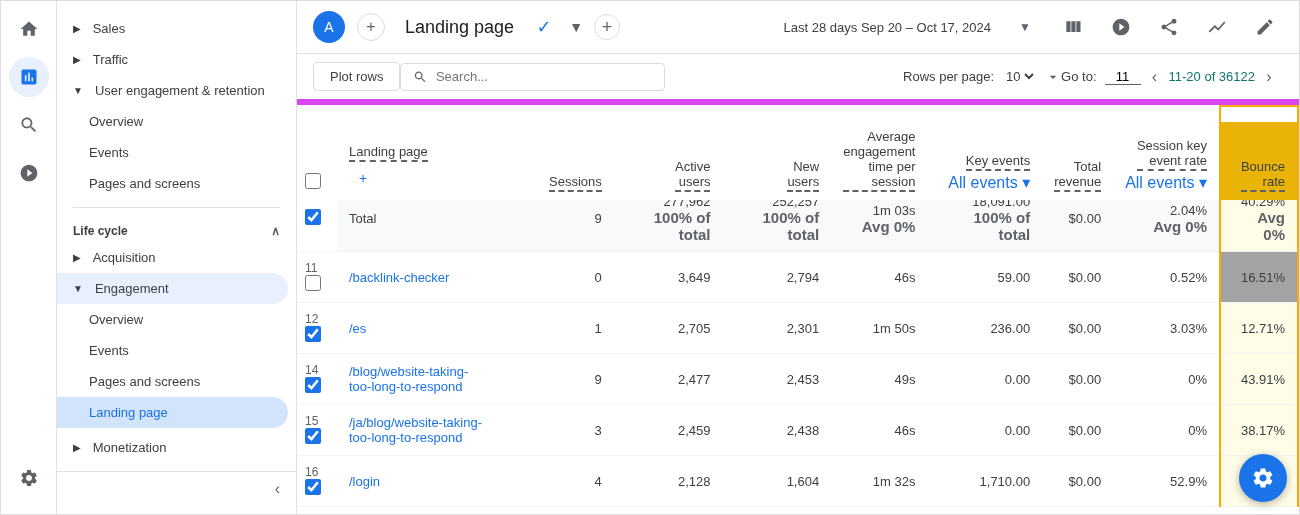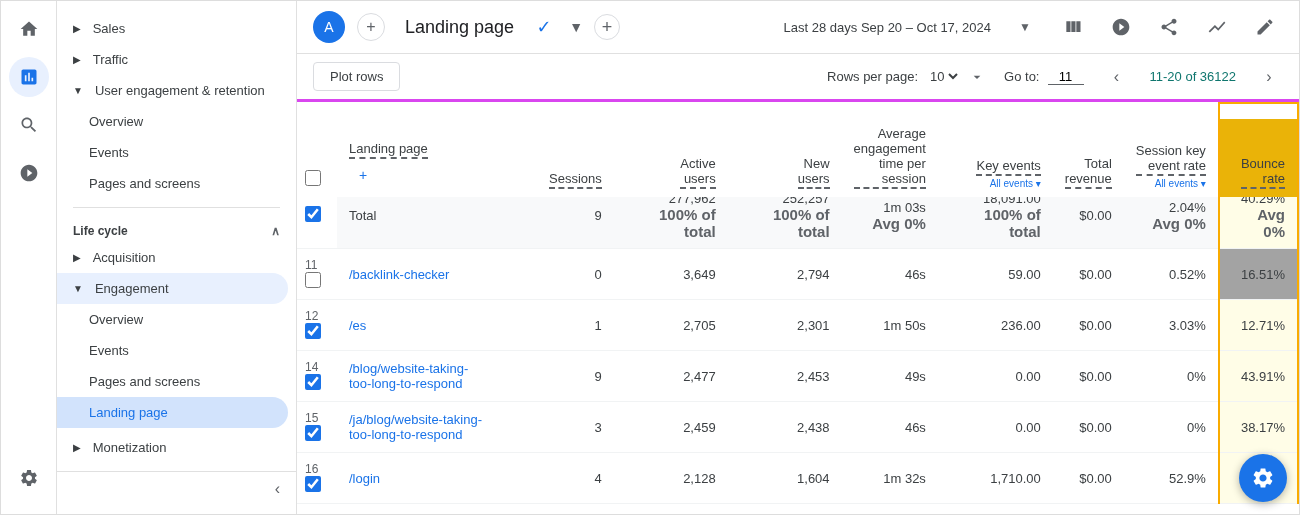--- a/index.html
+++ b/index.html
@@ -30,41 +30,41 @@
     .avatar { width: 32px; height: 32px; border-radius: 50%; background: #1a73e8; color: #fff; display: flex; align-items: center; justify-content: center; font-weight: 500; font-size: 14px; }
     .add-btn { width: 28px; height: 28px; border-radius: 50%; border: 1px solid #dadce0; display: flex; align-items: center; justify-content: center; cursor: pointer; color: #5f6368; font-size: 16px; }
     .page-title { font-size: 18px; font-weight: 400; color: #202124; margin-left: 8px; }
     .title-actions { display: flex; align-items: center; gap: 4px; margin-left: 4px; }
     .title-icon-btn { width: 28px; height: 28px; display: flex; align-items: center; justify-content: center; cursor: pointer; color: #1a73e8; font-size: 16px; }
     .topbar-spacer { flex: 1; }
     .date-range { font-size: 13px; color: #3c4043; margin-right: 4px; }
     .topbar-icon-btn { width: 36px; height: 36px; display: flex; align-items: center; justify-content: center; cursor: pointer; color: #5f6368; border-radius: 50%; }
 
     
-    .toolbar-row { display: flex; align-items: center; padding: 8px 16px; border-bottom: 3px solid #d946ef; gap: 19px; background: #fff; }
+    .toolbar-row { display: flex; align-items: center; padding: 8px 16px; border-bottom: 6px solid #d946ef; gap: 0; background: #fff; }
     .plot-rows-btn { padding: 6px 16px; border: 1px solid #dadce0; border-radius: 4px; font-size: 13px; color: #3c4043; cursor: pointer; background: #fff; }
     .search-box { display: flex; align-items: center; gap: 8px; border: 1px solid #dadce0; border-radius: 4px; padding: 5px 12px; flex: 1; max-width: 400px; }
     .search-box input { border: none; outline: none; font-size: 13px; color: #3c4043; width: 100%; background: transparent; }
     .toolbar-spacer { flex: 1; }
     .rows-per-page { display: flex; align-items: center; gap: 8px; font-size: 13px; color: #3c4043; }
     .rows-select { border: none; outline: none; font-size: 13px; color: #3c4043; cursor: pointer; background: transparent; }
     .go-to { display: flex; align-items: center; gap: 8px; font-size: 13px; color: #3c4043; }
     .go-to-input { width: 36px; border: none; border-bottom: 1px solid #5f6368; outline: none; font-size: 13px; text-align: center; }
     .pagination-info { font-size: 13px; color: #0f766e; }
     .pagination-btn { width: 28px; height: 28px; display: flex; align-items: center; justify-content: center; cursor: pointer; color: #5f6368; border-radius: 50%; font-size: 16px; }
 
     
     .table-container { flex: 1; overflow: auto; position: relative; }
     table { width: 100%; border-collapse: collapse; font-size: 13px; }
     thead th { position: sticky; top: 16px; background: #fff; border-bottom: 1px solid #e0e0e0; padding: 8px 12px; font-weight: 500; color: #3c4043; text-align: right; vertical-align: bottom; white-space: nowrap; z-index: 2; }
     thead th:first-child { text-align: left; position: sticky; left: 0; z-index: 3; background: #fff; }
     thead th:nth-child(2) { text-align: left; }
     thead th .col-header { display: flex; flex-direction: column; align-items: flex-end; gap: 2px; }
     thead th .col-header.left { align-items: flex-start; }
-    thead th .col-filter { font-size: 10px; color: #1a73e8; cursor: pointer; }
+    thead th .col-filter { font-size: 16px; color: #1a73e8; cursor: pointer; }
     thead th .underlined { border-bottom: 2px dashed #5f6368; display: inline-block; padding-bottom: 1px; }
 
     tbody tr { border-bottom: 1px solid #f1f3f4; }
     tbody td { padding: 8px 12px; color: #3c4043; text-align: right; }
     tbody td:first-child { text-align: left; position: sticky; left: 0; background: #fff; z-index: 1; }
     tbody td:nth-child(2) { text-align: left; }
 
     .total-row { background: #f8f9fa !important; font-weight: 500; }
     .total-row td { font-weight: 500; }
 
@@ -223,20 +223,26 @@
       </span>
       <span class="topbar-icon-btn">
         <svg width="20" height="20" viewBox="0 0 24 24" fill="#5f6368">
             <path d="M3 17.25V21h3.75L17.81 9.94l-3.75-3.75L3 17.25zM20.71 7.04c.39-.39.39-1.02 0-1.41l-2.34-2.34c-.39-.39-1.02-.39-1.41 0l-1.83 1.83 3.75 3.75 1.83-1.83z"></path>
           </svg>
       </span>
     </div>
 
     <div class="toolbar-row">
       <button class="plot-rows-btn">Plot rows</button>
+      <div class="search-box">
+        <svg width="16" height="16" viewBox="0 0 24 24" fill="#5f6368">
+            <path d="M15.5 14h-.79l-.28-.27C15.41 12.59 16 11.11 16 9.5 16 5.91 13.09 3 9.5 3S3 5.91 3 9.5 5.91 16 9.5 16c1.61 0 3.09-.59 4.23-1.57l.27.28v.79l5 4.99L20.49 19l-4.99-5zm-6 0C7.01 14 5 11.99 5 9.5S7.01 5 9.5 5 14 7.01 14 9.5 11.99 14 9.5 14z"></path>
+          </svg>
+        <input type="text" placeholder="Search..." style="">
+      </div>
       <div class="toolbar-spacer"></div>
       <div class="rows-per-page">
         <span>Rows per page:</span>
         <select class="rows-select">
           <option>10</option>
           <option>25</option>
           <option>50</option>
         </select>
         <svg width="16" height="16" viewBox="0 0 24 24" fill="#5f6368">
             <path d="M7 10l5 5 5-5z"></path>

